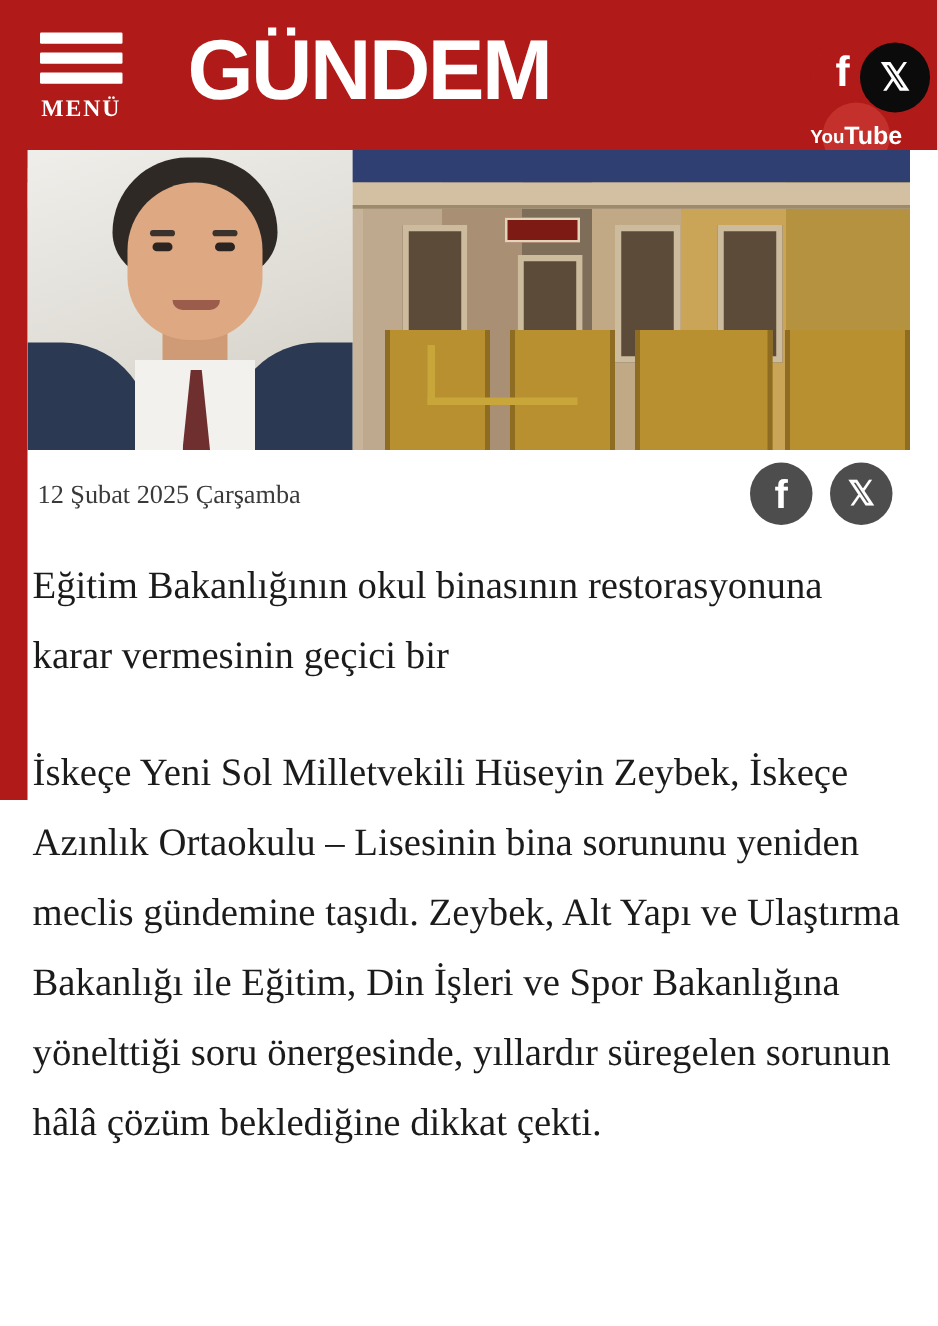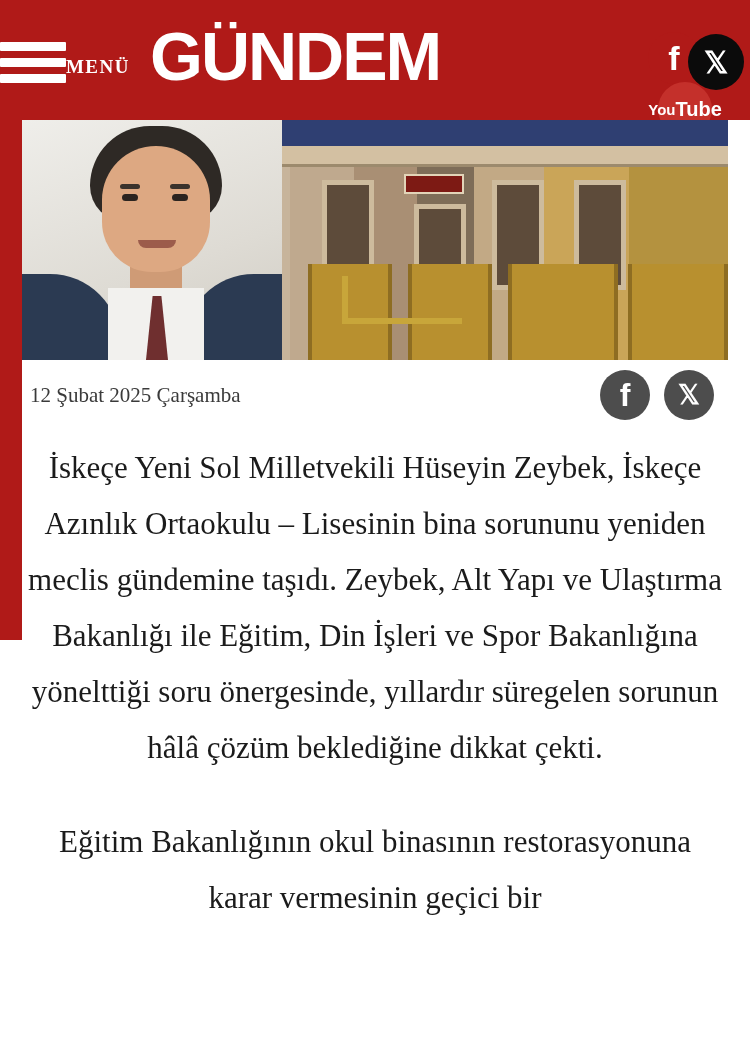--- a/index.html
+++ b/index.html
@@ -20,21 +20,21 @@
     position: relative;
     height: 120px;
     background: #b01a18;
     display: flex;
     align-items: center;
     overflow: hidden;
   }
   .menu-block {
     width: 130px;
     display: flex;
-    flex-direction: row;
+    flex-direction: column;
     align-items: center;
     padding-top: 4px;
   }
   .burger {
     width: 66px;
     display: flex;
     flex-direction: column;
     gap: 7px;
   }
   .burger span {
@@ -104,21 +104,20 @@
     line-height: 1;
     font-family: "Liberation Sans", sans-serif;
     font-weight: bold;
   }
   .hs-yt .yt-top { font-size: 15px; }
   .hs-yt .yt-bot { font-size: 20px; text-align: right; }
 
   
   .page {
     position: relative;
-    text-align: center;
   }
   .left-rail {
     position: absolute;
     left: 0; top: 0;
     width: 22px;
     height: 520px;
     background: #b01a18;
   }
   .article {
     padding: 0 0 0 0;
@@ -397,18 +396,18 @@
 
     <div class="datebar">
       <div class="date">12 Şubat 2025 Çarşamba</div>
       <div class="share">
         <div class="share-btn share-fb">f</div>
         <div class="share-btn share-x">𝕏</div>
       </div>
     </div>
 
     <div class="body-wrap">
+      <p class="para">Eğitim Bakanlığının okul binasının restorasyonuna karar vermesinin geçici bir</p>
       <p class="para">İskeçe Yeni Sol Milletvekili Hüseyin Zeybek, İskeçe Azınlık Ortaokulu – Lisesinin bina sorununu yeniden meclis gündemine taşıdı. Zeybek, Alt Yapı ve Ulaştırma Bakanlığı ile Eğitim, Din İşleri ve Spor Bakanlığına yönelttiği soru önergesinde, yıllardır süregelen sorunun hâlâ çözüm beklediğine dikkat çekti.</p>
-      <p class="para">Eğitim Bakanlığının okul binasının restorasyonuna karar vermesinin geçici bir</p>
     </div>
 
   </div>
 </div>
 
 </body></html>

